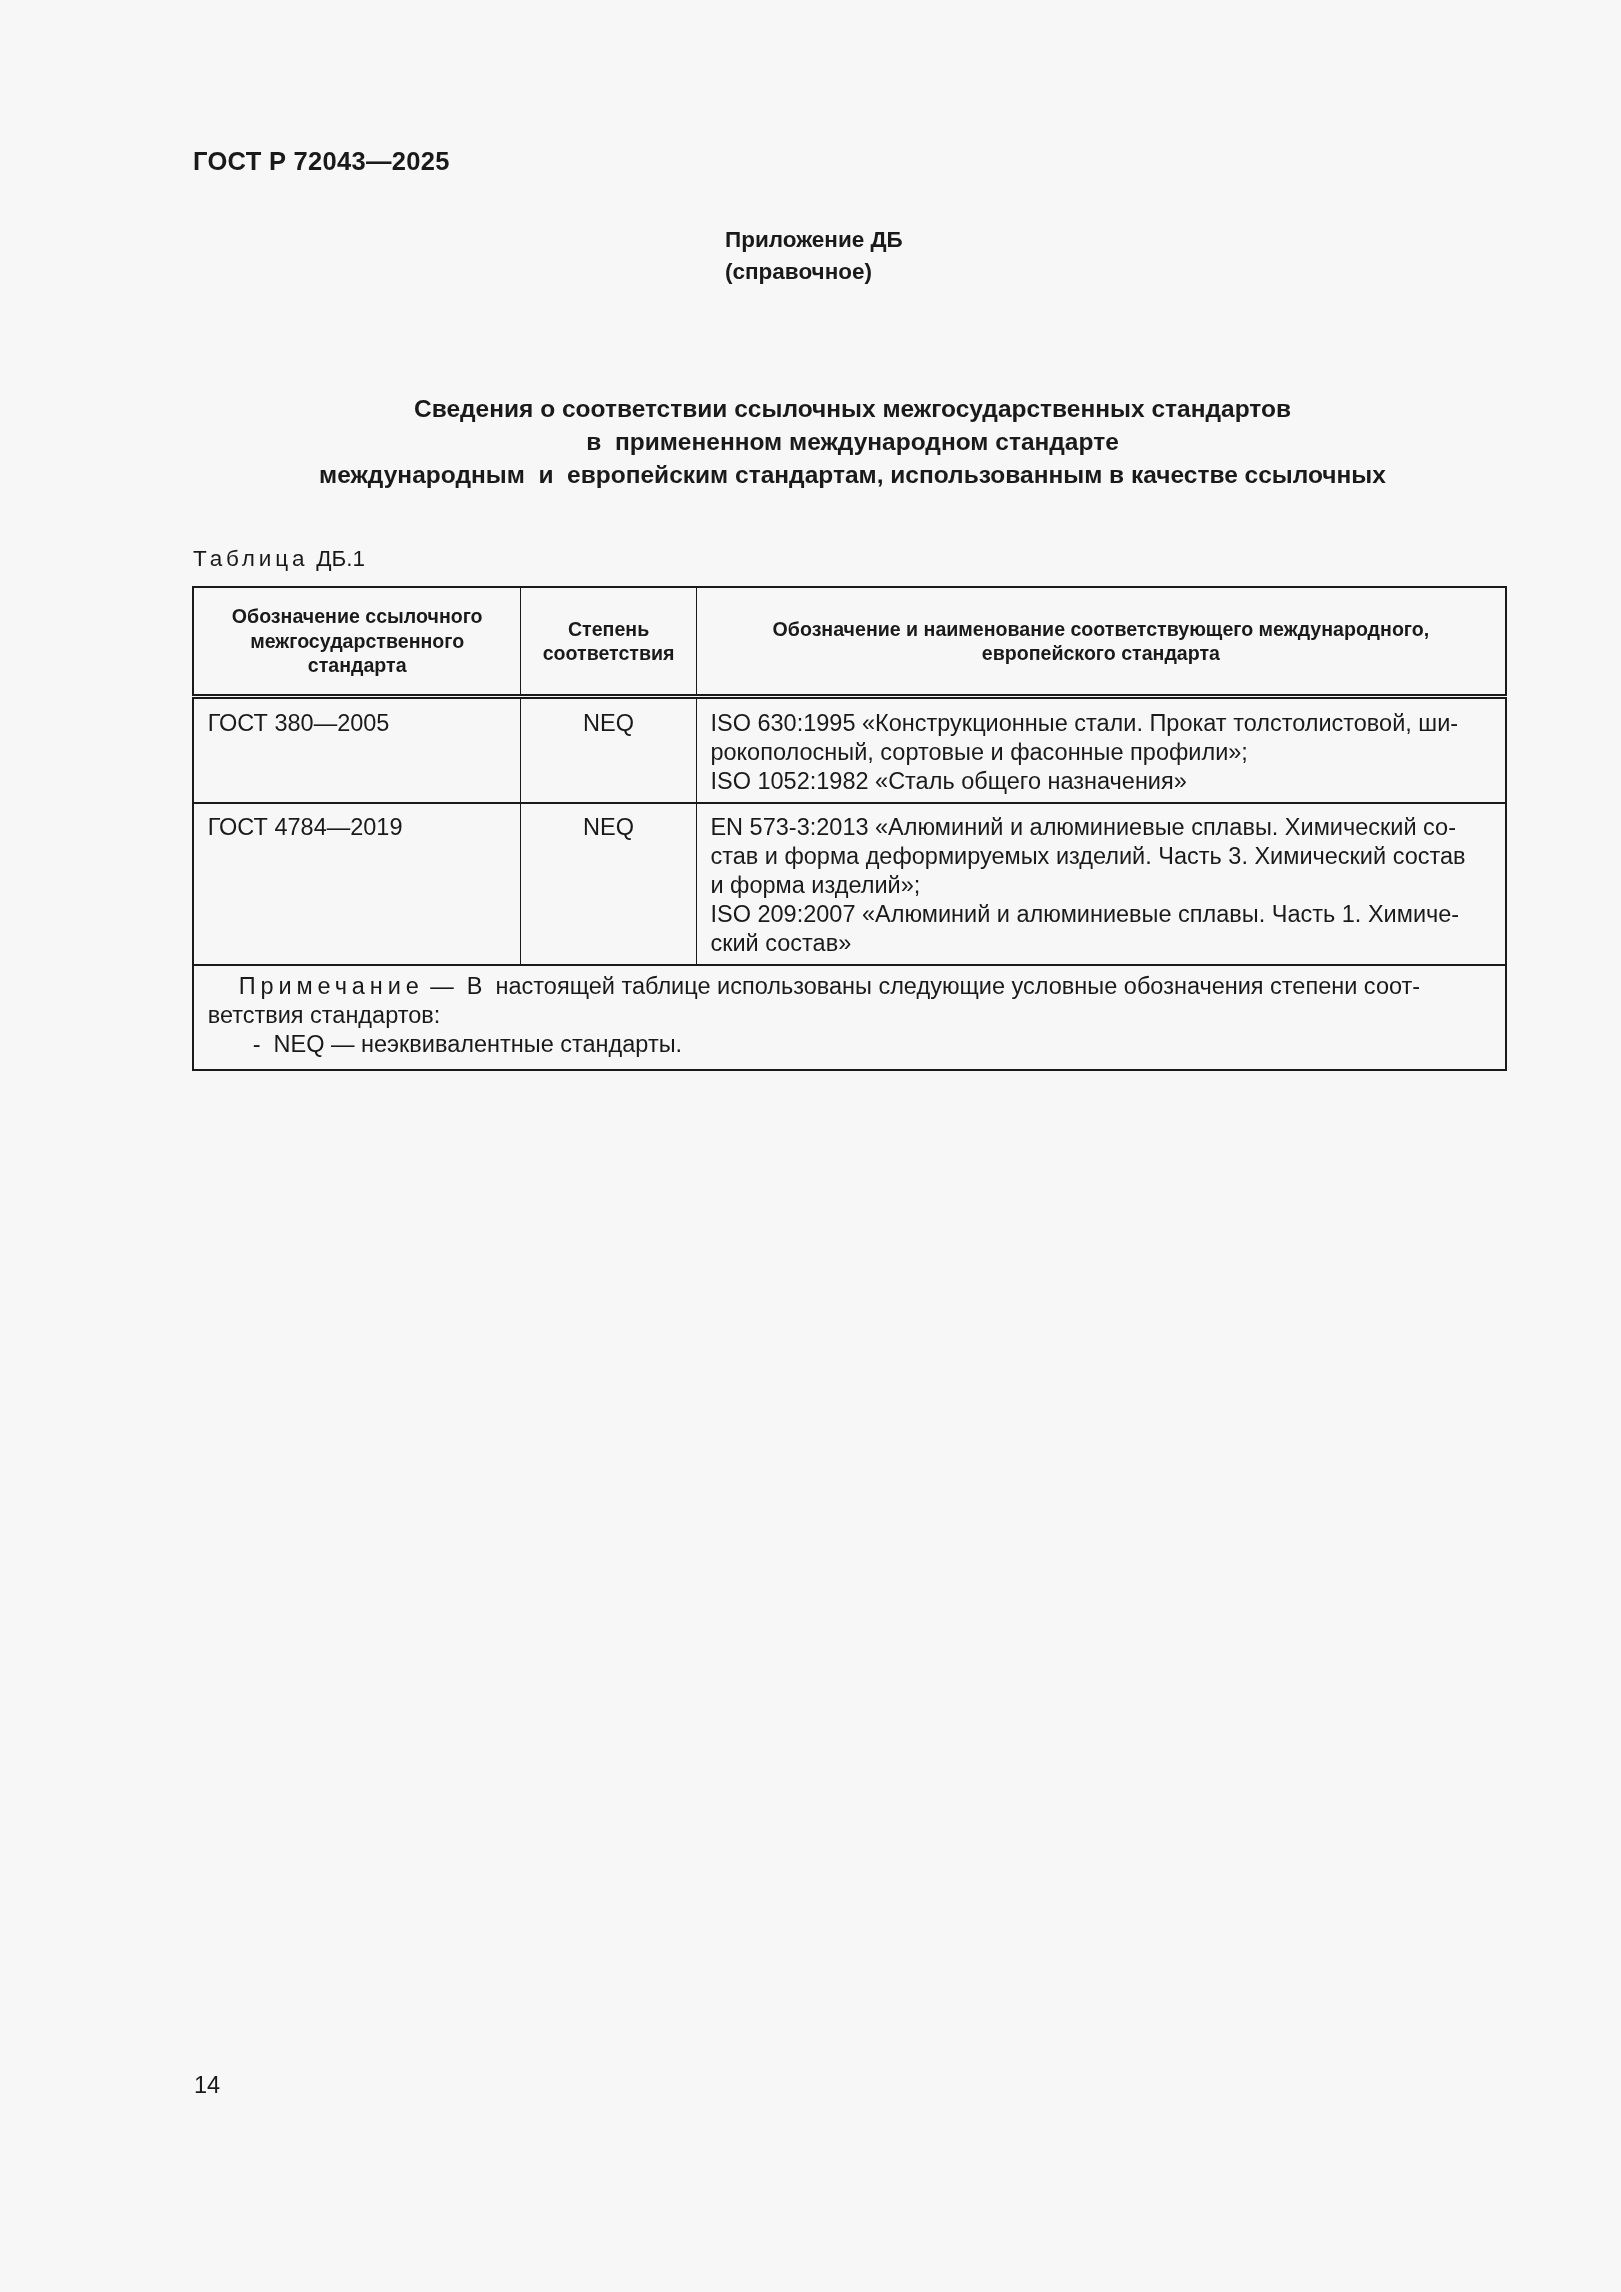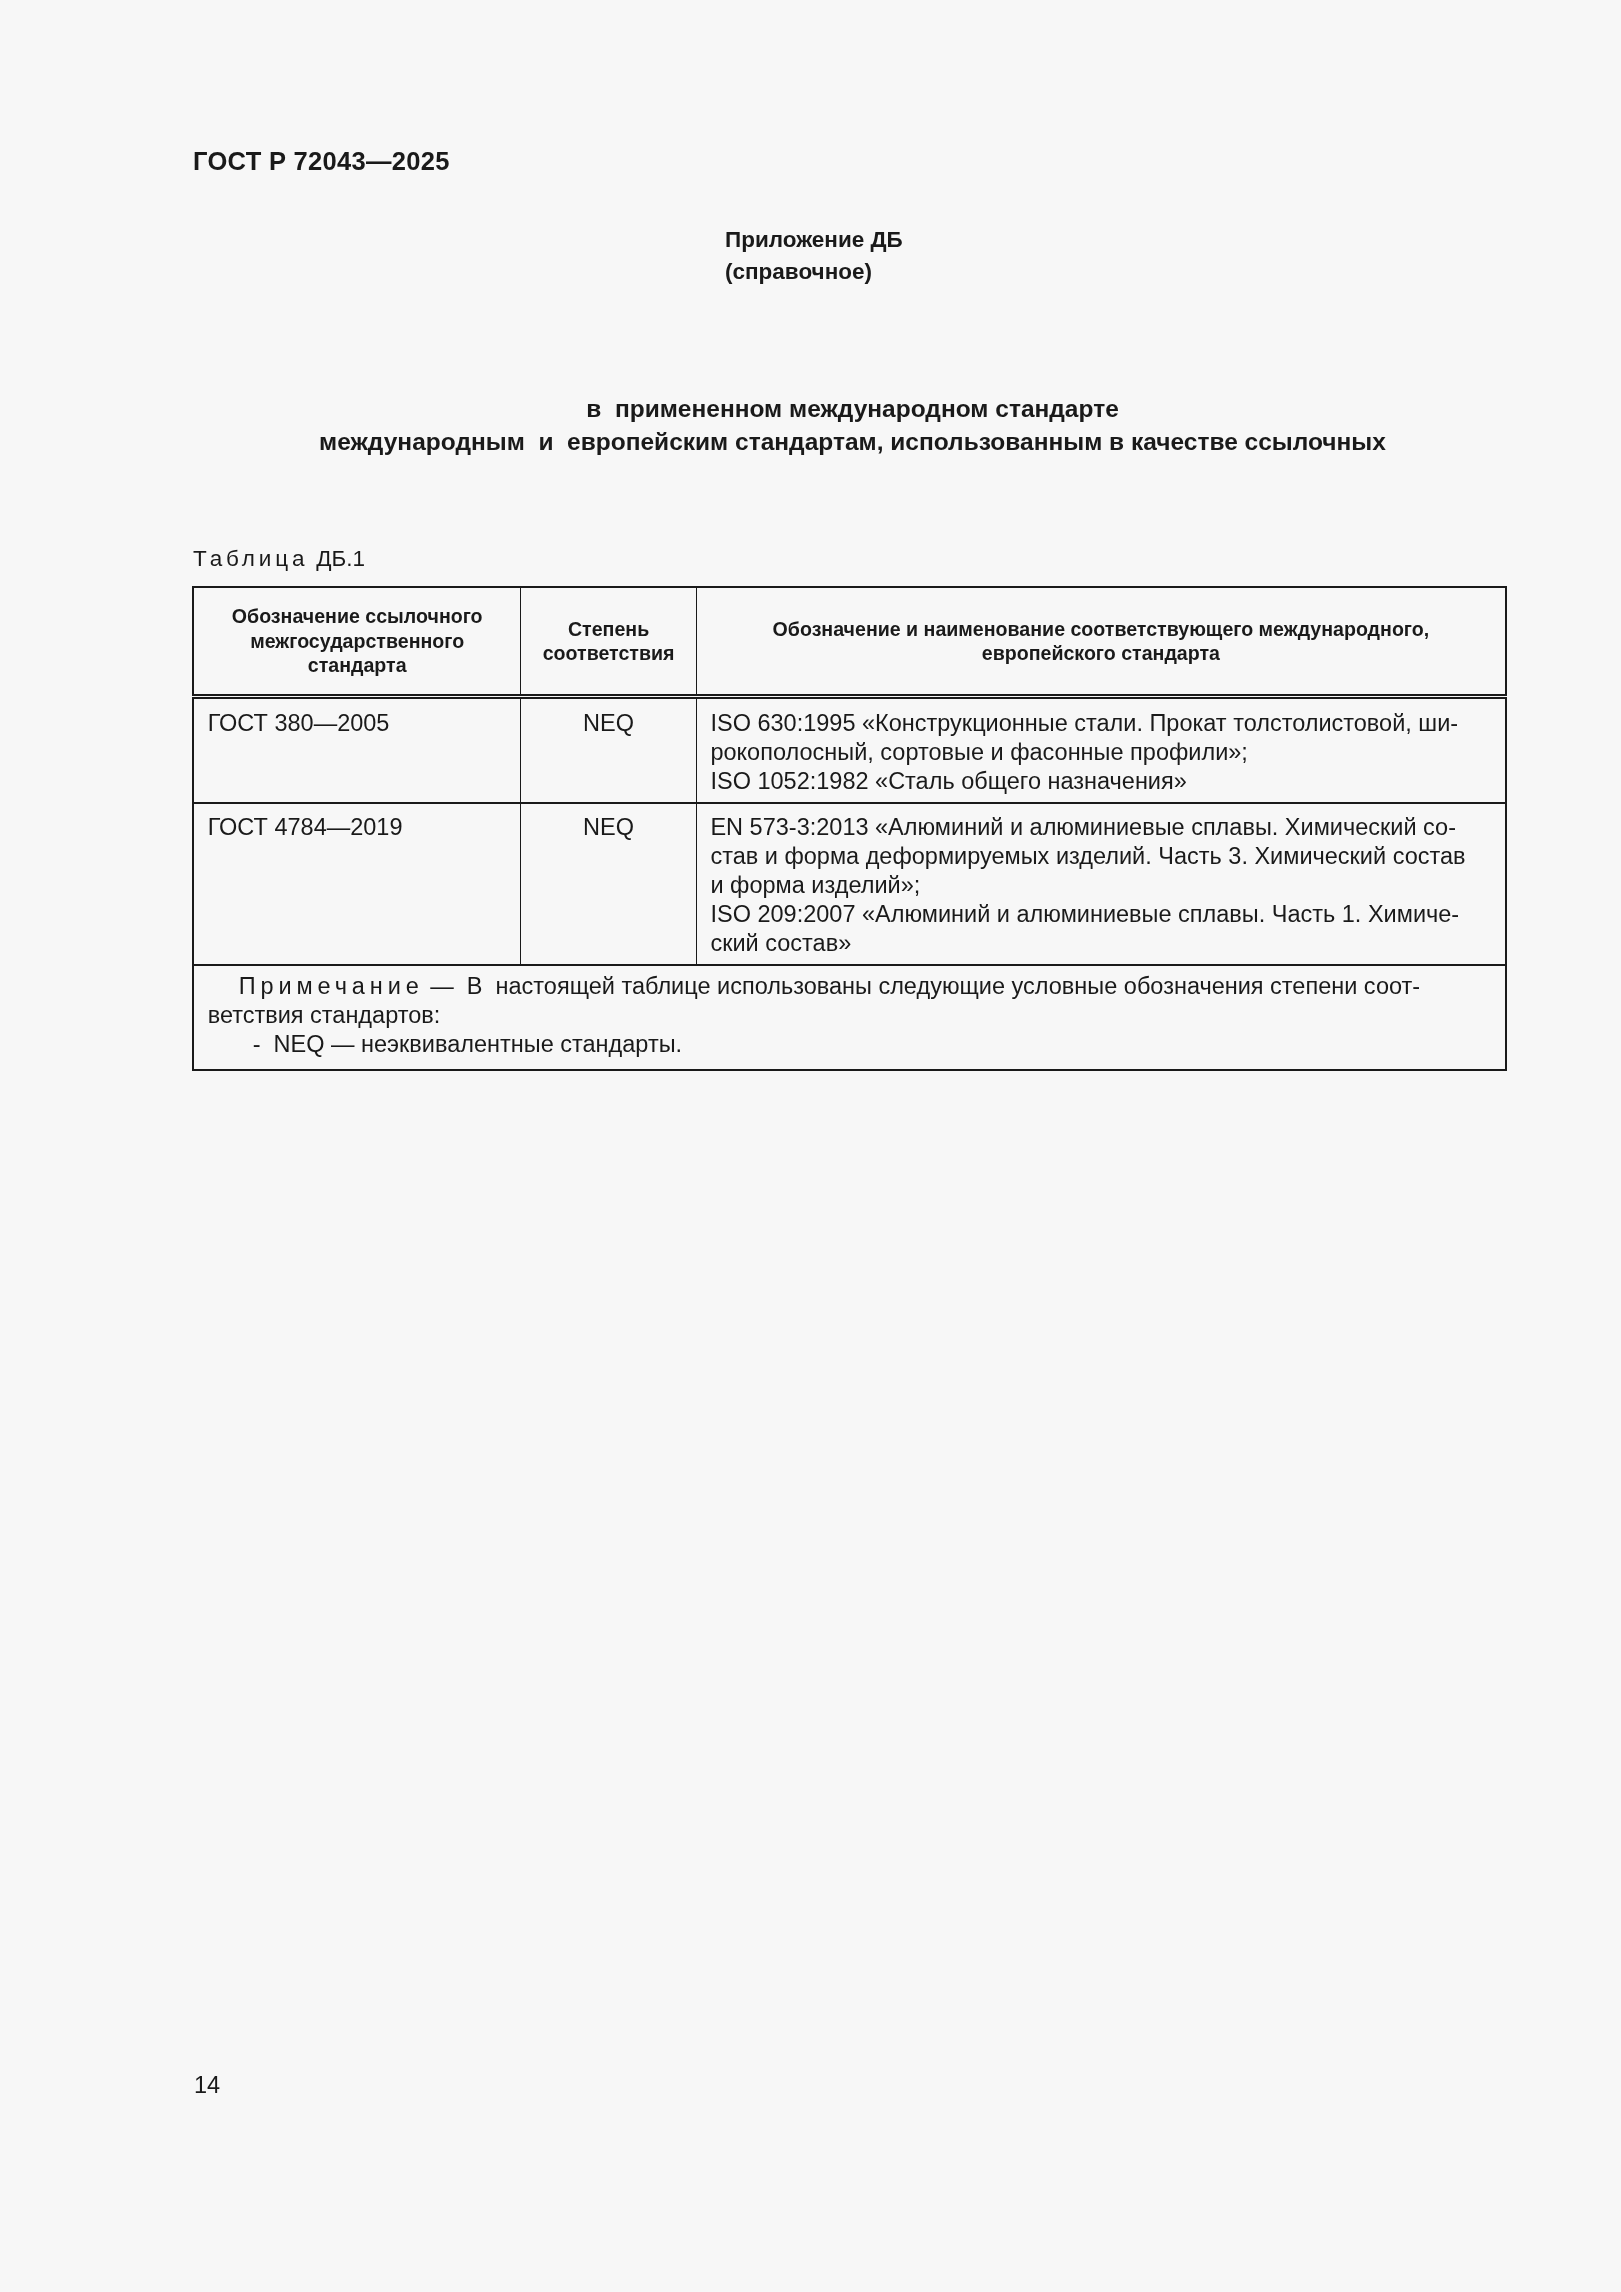--- a/index.html
+++ b/index.html
@@ -117,20 +117,21 @@
 <div class="doc-code">ГОСТ Р 72043—2025</div>
 
 <div class="appendix">
   <div class="inner">
     <div>Приложение ДБ</div>
     <div>(справочное)</div>
   </div>
 </div>
 
 <div class="section-title">
+  <div>Сведения о соответствии ссылочных межгосударственных стандартов</div>
   <div style="white-space:pre;">в  примененном международном стандарте</div>
   <div style="white-space:pre;">международным  и  европейским стандартам, использованным в качестве ссылочных</div>
 </div>
 
 <div class="table-caption">
   <span>Таблица</span><span class="num">ДБ.1</span>
 </div>
 
 <table class="ref-table">
   <thead>

